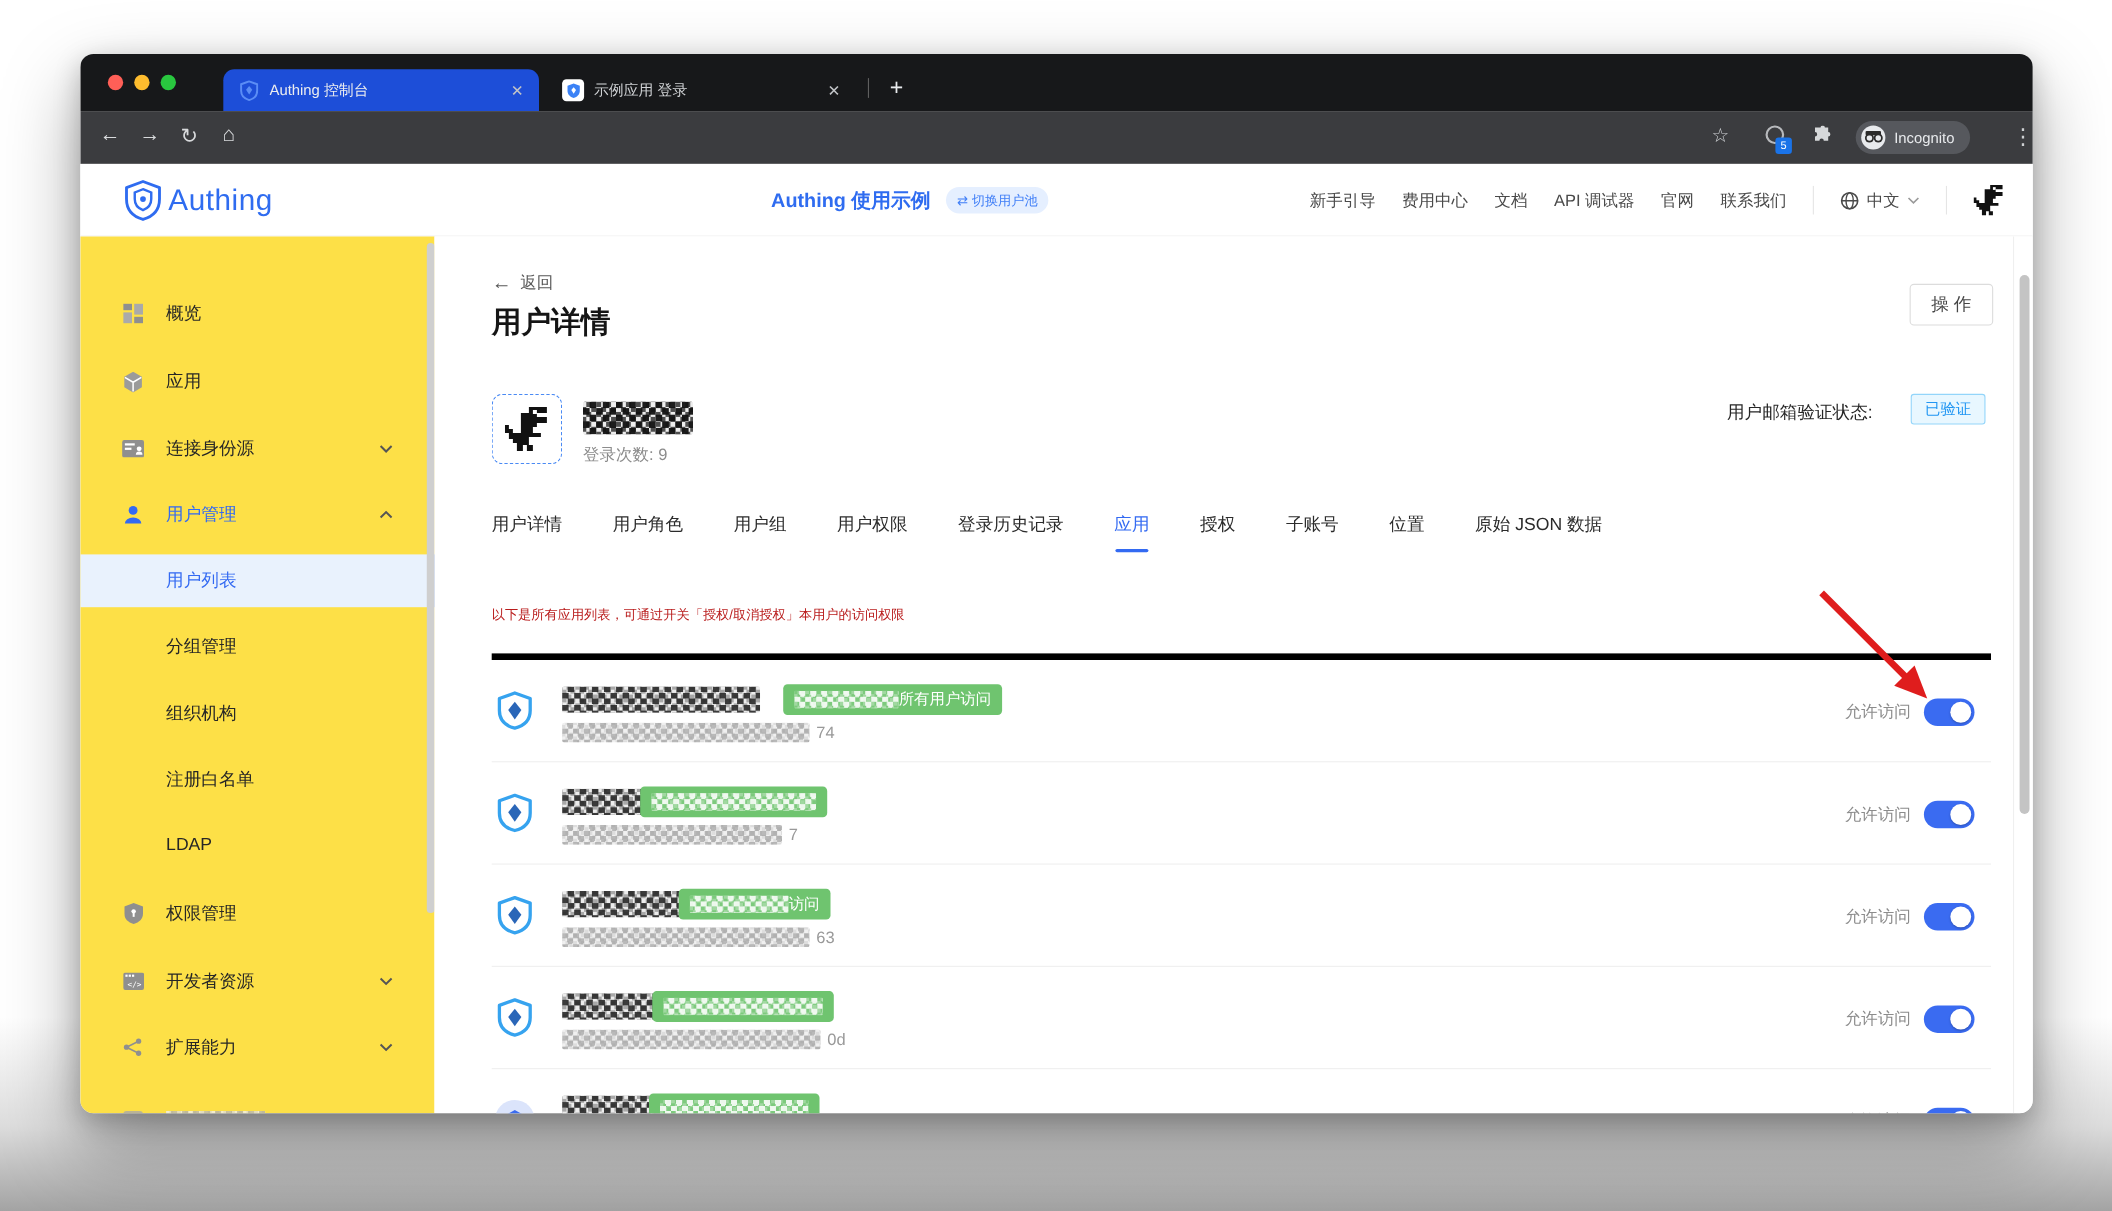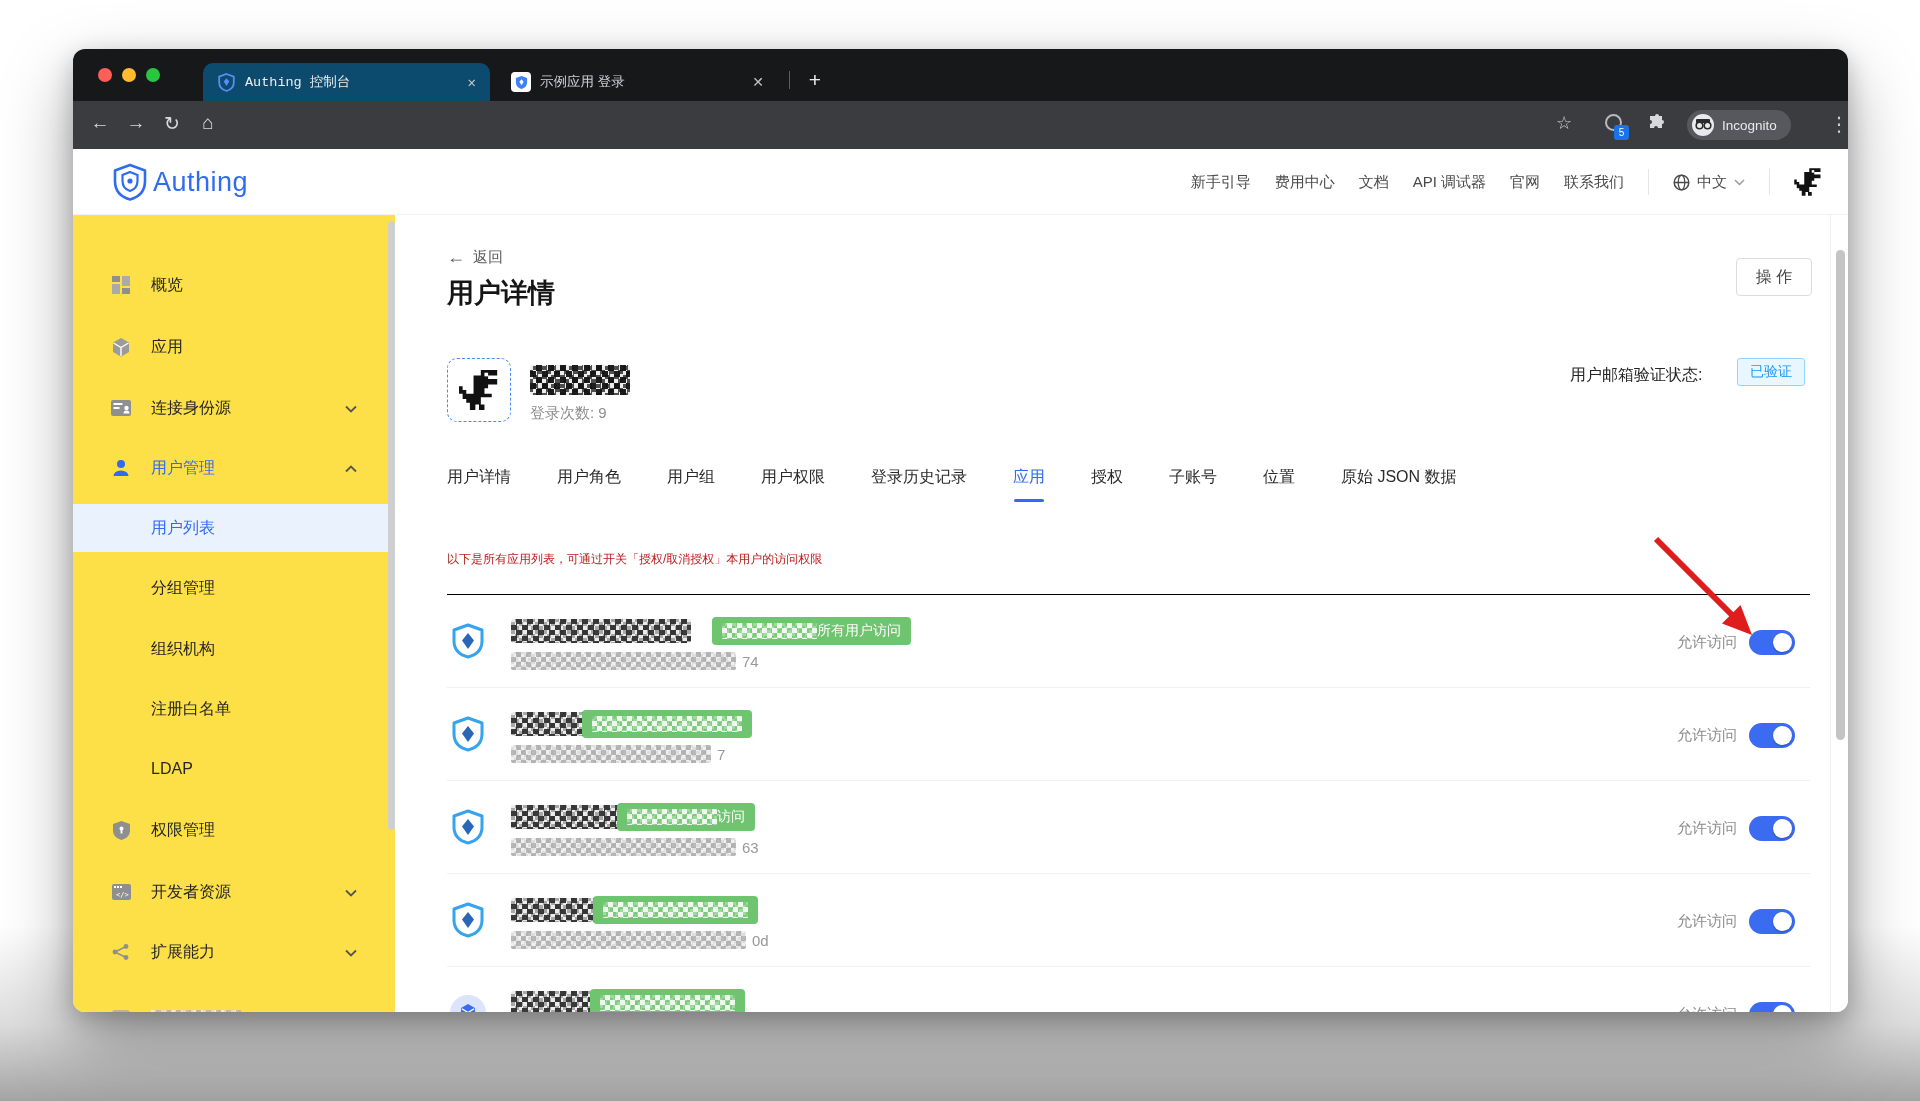--- a/index.html
+++ b/index.html
@@ -7,21 +7,21 @@
   body { background:linear-gradient(180deg,#ffffff 0%,#ffffff 84%,#dddddd 93%,#a3a3a3 100%); overflow:hidden; }
 
   .window { position:absolute; left:73px; top:49px; width:1775px; height:963px;
     border-radius:12px; overflow:hidden; background:#fff;
     box-shadow:0 30px 70px rgba(0,0,0,.35), 0 8px 24px rgba(0,0,0,.22); }
 
   
   .titlebar { position:absolute; left:0; top:0; width:100%; height:52px; background:#17181a; }
   .light { position:absolute; top:19px; width:14px; height:14px; border-radius:50%; }
   .tab { position:absolute; top:14px; height:38px; display:flex; align-items:center; }
-  .tab-active { left:130px; width:287px; background:#0c4a6e; border-radius:10px 10px 0 0;font-family:Liberation Mono, monospace; }
+  .tab-active { left:130px; width:287px; background:#1d4ed8; border-radius:10px 10px 0 0; }
   .tab-inactive { left:425px; width:280px; }
   .tab .fav { margin-left:13px; width:20px; height:20px; display:flex; align-items:center; justify-content:center; }
   .tab .t-title { margin-left:9px; font-size:13.5px; color:#ecedef; flex:1; white-space:nowrap; overflow:hidden; }
   .tab-inactive .t-title { color:#cfd1d4; }
   .tab .t-close { margin-right:14px; color:#c2c4c7; font-size:14px; cursor:default; }
   .tab-divider { position:absolute; left:716px; top:22px; width:1px; height:18px; background:#5f5f5f; }
   .new-tab { position:absolute; left:728px; top:18px; width:28px; height:28px; color:#e8eaed; font-size:21px; text-align:center; line-height:26px; }
 
   
   .toolbar { position:absolute; left:0; top:52px; width:100%; height:48px; background:#3b3c3f; }
@@ -84,21 +84,21 @@
   .email-badge { position:absolute; left:1342px; top:143px; height:28px; padding:0 12px; background:#e8f7ff; border:1px solid #93d5fa;
     border-radius:3px; color:#2196f3; font-size:14px; display:flex; align-items:center; }
 
   .tabs { position:absolute; left:52px; top:252px; display:flex; gap:46px; }
   .tabs .tab-item { position:relative; font-size:16px; color:#2b2b2b; white-space:nowrap; cursor:pointer; padding-bottom:14px; }
   .tabs .tab-item.active { color:#336af2; }
   .tabs .tab-item.active::after { content:""; position:absolute; left:50%; transform:translateX(-50%); bottom:0;
     width:30px; height:3px; border-radius:2px; background:#336af2; }
 
   .desc { position:absolute; left:52px; top:336px; font-size:12px; color:#b91c1c; }
-  .table { position:absolute; left:52px; top:379px; width:1363px; border-top:1px solid #000000; }
+  .table { position:absolute; left:52px; top:379px; width:1363px; border-top:6px solid #000000; }
   .app-row { position:relative; height:93px; border-bottom:1px solid #efefef; }
   .app-row:last-child { border-bottom:none; }
   .row-ico { position:absolute; left:3px; top:28px; width:36px; height:36px; }
   .row-name { position:absolute; left:64px; top:24px; height:24px; border-radius:2px; }
   .row-badge { position:absolute; top:22px; height:28px; background:#6fc46f; border-radius:4px; color:#fff; font-size:14px;
     display:flex; align-items:center; padding:0 10px; gap:0; }
   .badge-px { display:inline-block; height:16px; border-radius:1px; }
   .row-sub { position:absolute; left:64px; top:57px; font-size:15px; color:#999; display:flex; align-items:center; gap:6px; }
   .sub-px { display:inline-block; height:18px; border-radius:2px; }
   .toggle-label { position:absolute; left:1198px; width:92px; top:38px; font-size:15px; color:#8c8c8c; text-align:right; }
@@ -188,20 +188,24 @@
   <div class="app-header">
     <div class="logo">
       <svg width="34" height="38" viewBox="0 0 34 38">
           <path d="M17 2 32 7.5 V18 C32 28 26 34 17 36.5 C8 34 2 28 2 18 V7.5 Z" fill="none" stroke="#2f6cf0" stroke-width="2.6" stroke-linejoin="round"></path>
           <path d="M17 9 24.5 12 V18 C24.5 23 21.5 26.5 17 28 C12.5 26.5 9.5 23 9.5 18 V12 Z" fill="none" stroke="#2f6cf0" stroke-width="2.2"></path>
           <circle cx="17" cy="18" r="2.6" fill="#2f6cf0"></circle>
         </svg>
       <span class="logo-text">Authing</span>
     </div>
 
+    <div class="workspace">
+      <span class="ws-name">Authing 使用示例</span>
+      <span class="ws-switch">⇄ 切换用户池</span>
+    </div>
 
     <div class="hdr-right">
       <span class="hdr-link">新手引导</span>
       <span class="hdr-link">费用中心</span>
       <span class="hdr-link">文档</span>
       <span class="hdr-link">API 调试器</span>
       <span class="hdr-link">官网</span>
       <span class="hdr-link">联系我们</span>
       <span class="vdiv"></span>
       <span class="lang">

